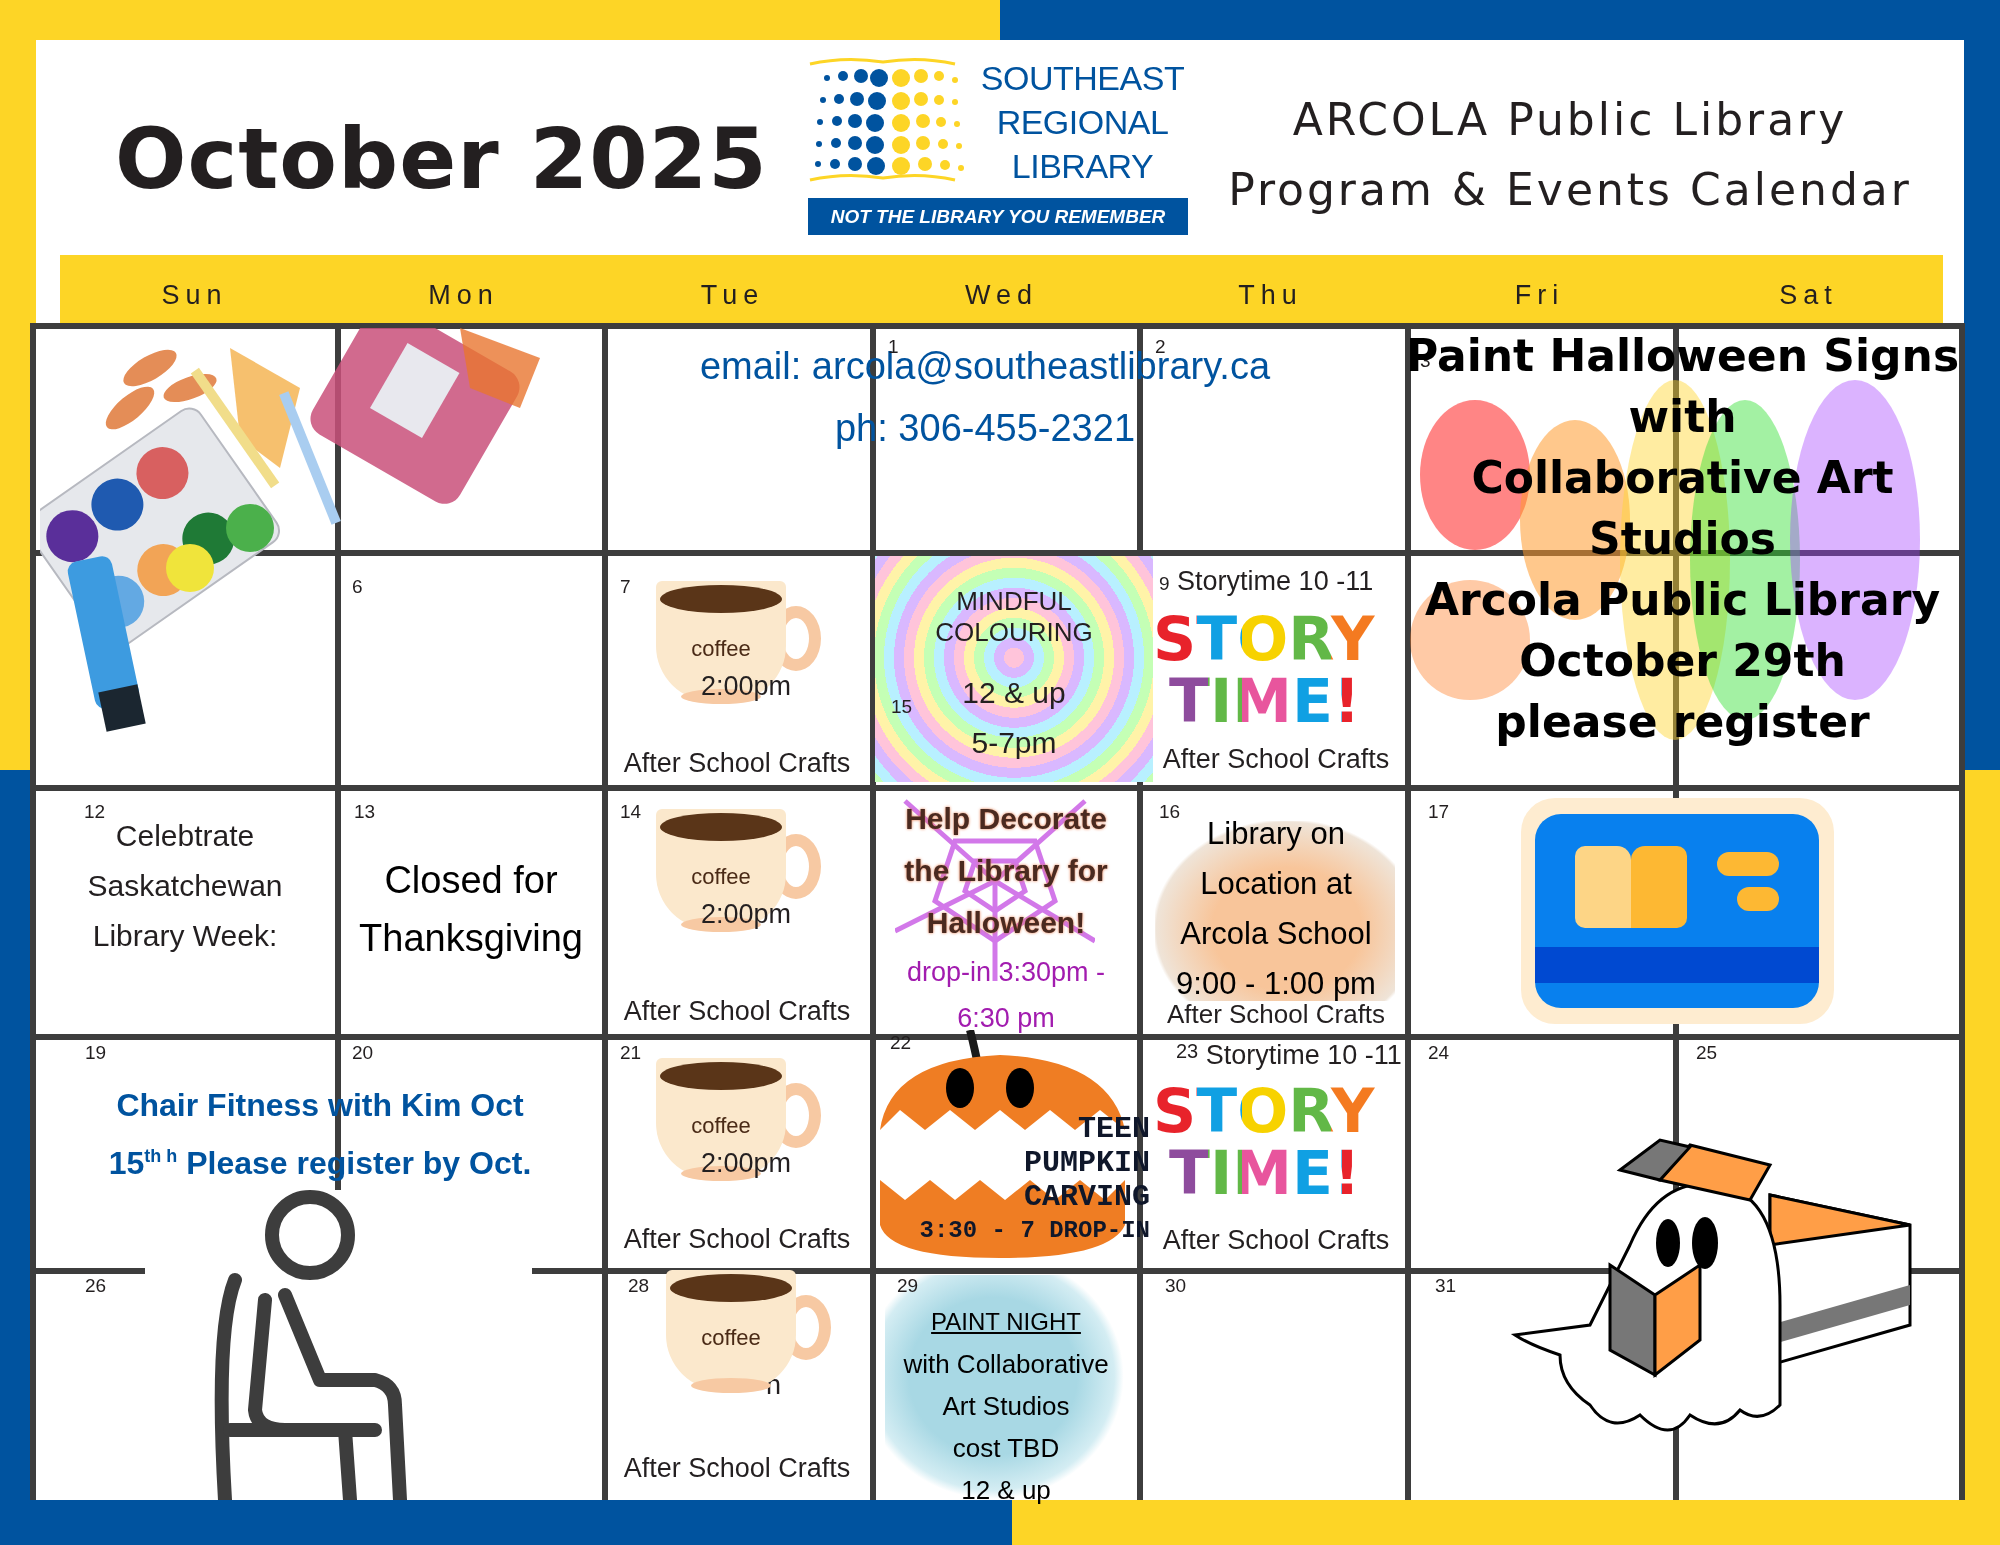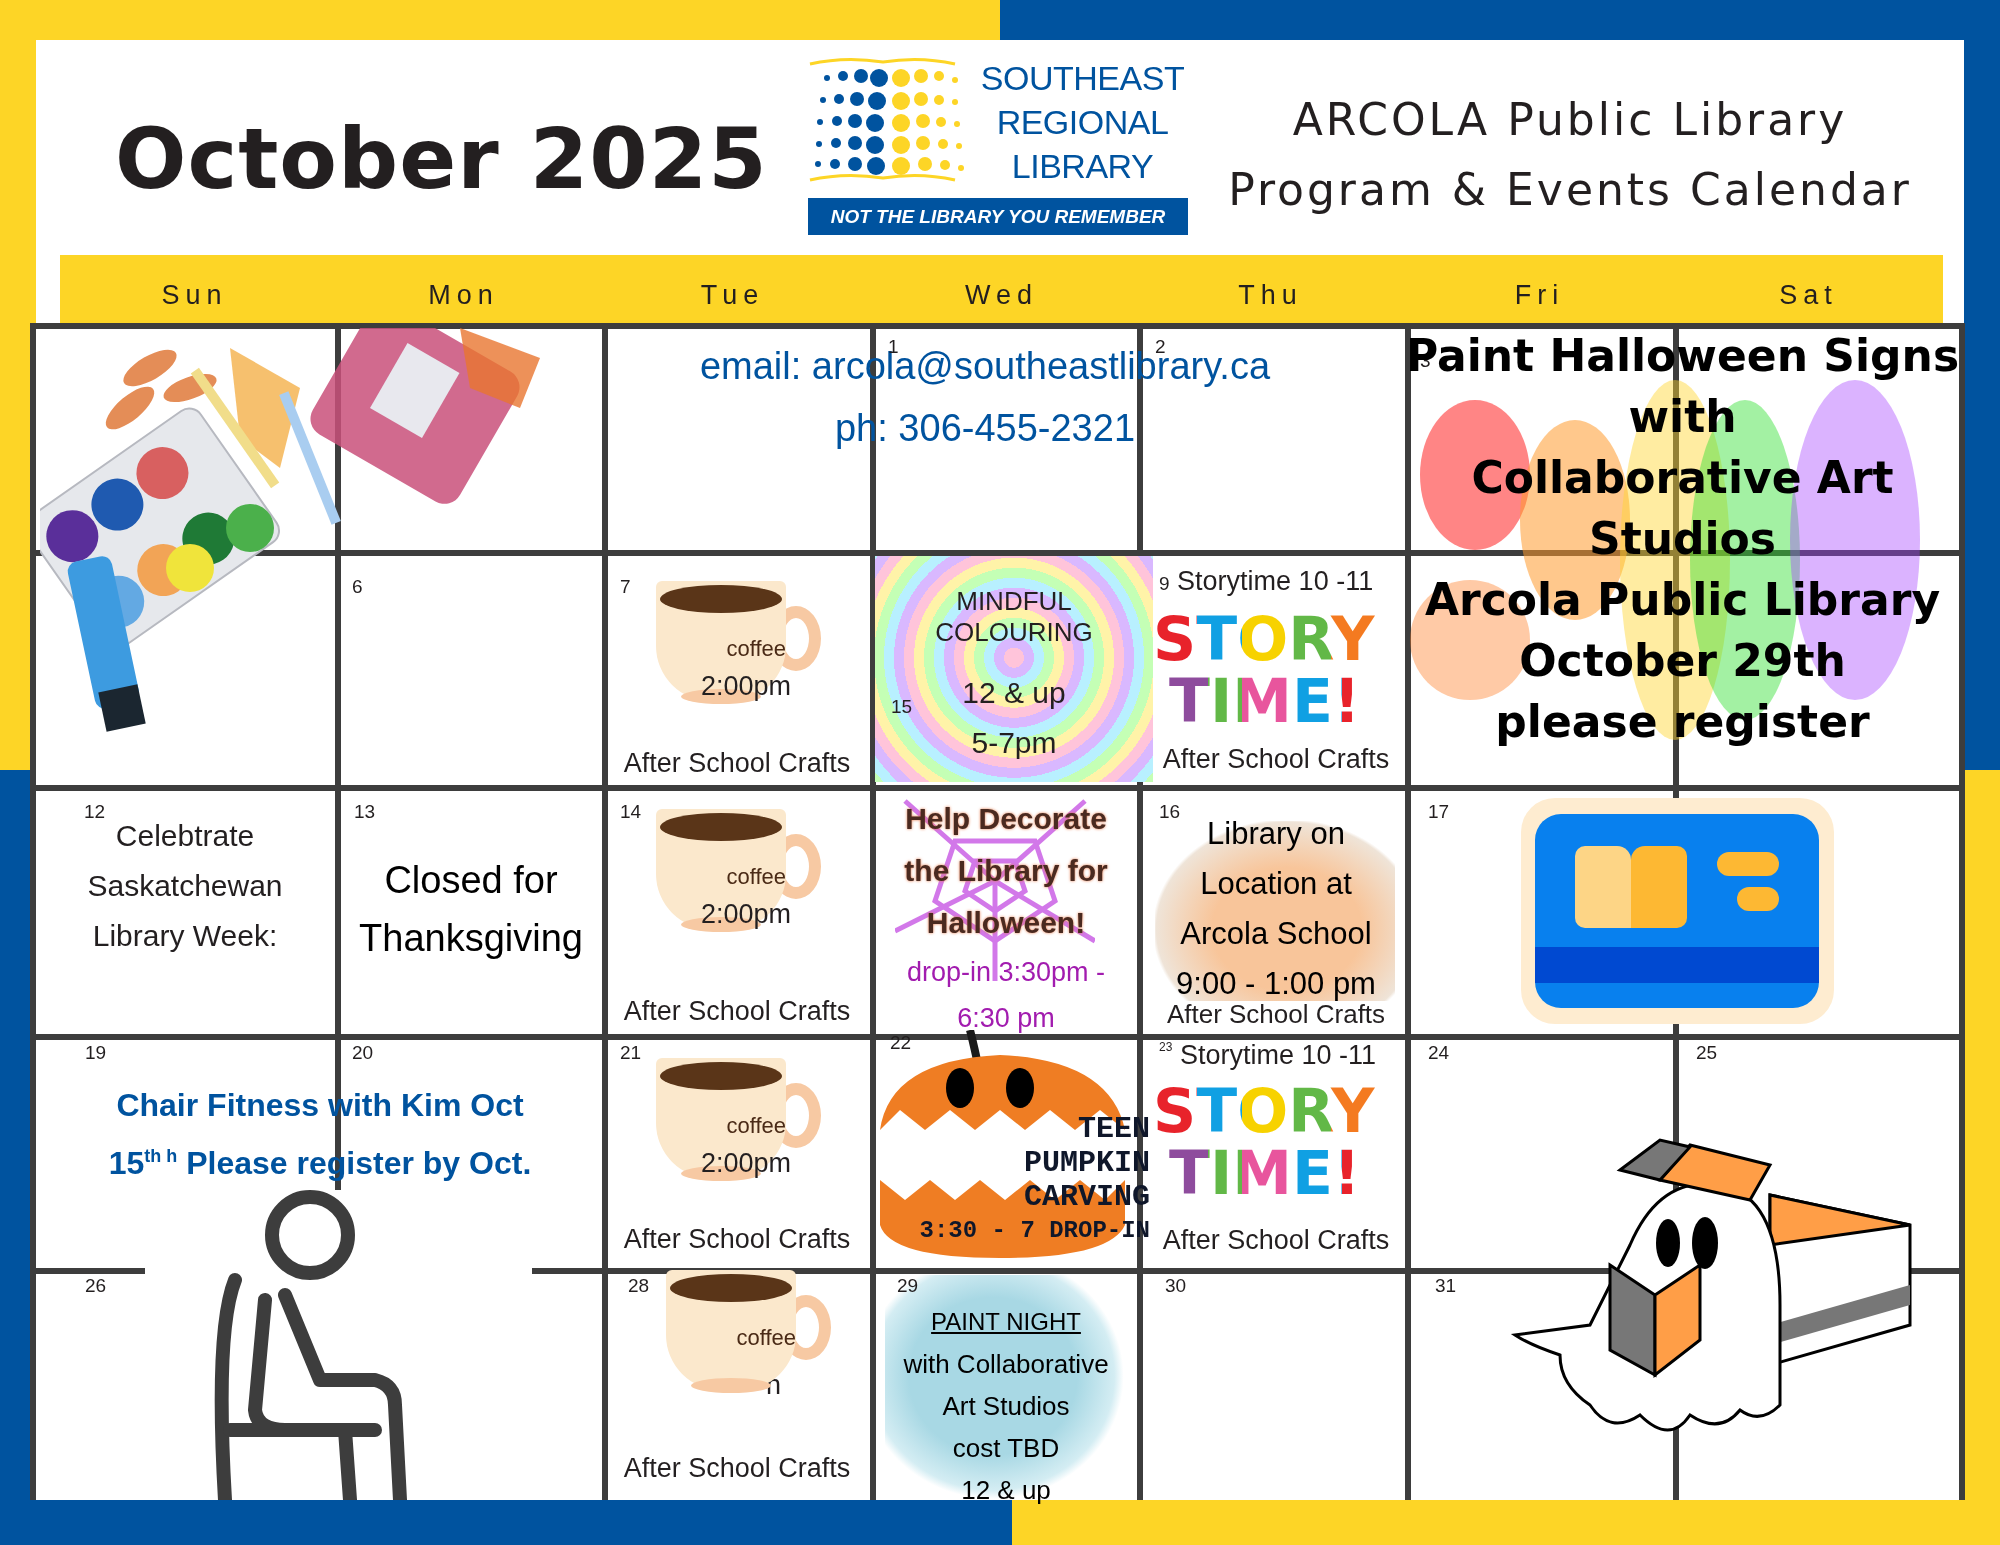--- a/index.html
+++ b/index.html
@@ -23,21 +23,21 @@
   .vline{position:absolute;top:0;width:6px;height:1177px;background:#3d3d3d;}
   .hline{position:absolute;left:0;width:1935px;height:6px;background:#3d3d3d;}
   .cell{position:absolute;overflow:visible;}
   .dnum{position:absolute;font-size:19px;color:#231f20;}
   .crafts{position:absolute;left:0;width:100%;text-align:center;font-size:27px;color:#231f20;white-space:nowrap;}
   .mug{position:absolute;width:170px;height:120px;}
   .mug .cup{position:absolute;left:0;top:0;width:130px;height:120px;background:#fbe8cc;border-radius:6px 6px 55px 55px;}
   .mug .coffee{position:absolute;left:4px;top:4px;width:122px;height:28px;background:#5a3518;border-radius:50%;}
   .mug .handle{position:absolute;left:115px;top:25px;width:50px;height:65px;border:12px solid #f7c9a3;border-radius:50%;}
   .mug .base{position:absolute;left:25px;top:108px;width:80px;height:15px;background:#f7c9a3;border-radius:50%;}
-  .mug .lbl{position:absolute;left:0;width:130px;text-align:right;font-size:22px;color:#4a2a16;top:55px;}
+  .mug .lbl{position:absolute;left:0;width:130px;text-align:center;font-size:22px;color:#4a2a16;top:55px;}
   .mug .time{position:absolute;left:0;width:180px;text-align:center;font-size:27px;color:#231f20;top:90px;}
   .story{position:absolute;font-weight:900;font-family:"DejaVu Sans",sans-serif;font-size:60px;line-height:62px;}
   .contact{position:absolute;left:600px;top:335px;width:770px;text-align:center;color:#00539f;font-size:38px;line-height:62px;}
   .paint{position:absolute;left:1405px;top:325px;width:555px;text-align:center;font-weight:bold;font-size:44px;line-height:61px;color:#000;font-family:"DejaVu Sans",sans-serif;}
   .splash{position:absolute;border-radius:50%;opacity:.55;}
 </style>
 </head>
 <body>
 
 <div class="bg-blue-tr"></div>
@@ -344,21 +344,21 @@
   <div style="position:absolute;left:0;top:82px;width:100%;text-align:right;font-weight:bold;font-size:30px;line-height:34px;color:#0f172a;font-family:Liberation Mono, monospace;">
     <div>TEEN</div>
     <div>PUMPKIN</div>
     <div>CARVING</div>
     <div style="font-size:24px;">3:30 - 7 DROP-IN</div>
   </div>
 </div>
 
 <div class="cell" style="left:1145px;top:1040px;width:262px;height:230px;">
   <div style="position:absolute;left:14px;top:0;font-size:27px;color:#231f20;white-space:nowrap;">
-    <span style="font-size:12px;vertical-align:top;">23</span>
+    <span style="font-size:20px;vertical-align:top;margin-left:17px;">23</span>
     <span>Storytime 10 -11</span>
   </div>
   <div class="story" style="left:8px;top:40px;">
     <div style="background:linear-gradient(90deg,#e8232b 0 20%,#10a0e3 20% 40%,#f7d200 40% 60%,#62b847 60% 80%,#f47a20 80%);-webkit-background-clip:text;background-clip:text;color:transparent;">STORY</div>
     <div style="padding-left:16px;background:linear-gradient(90deg,#8e4c9d 0 25%,#62b847 25% 40%,#e8559d 40% 65%,#10a0e3 65% 85%,#e8232b 85%);-webkit-background-clip:text;background-clip:text;color:transparent;">TIME!</div>
   </div>
   <div class="crafts" style="top:185px;">After School Crafts</div>
 </div>
 
 <div class="dnum" style="left:1428px;top:1042px;">24</div>

